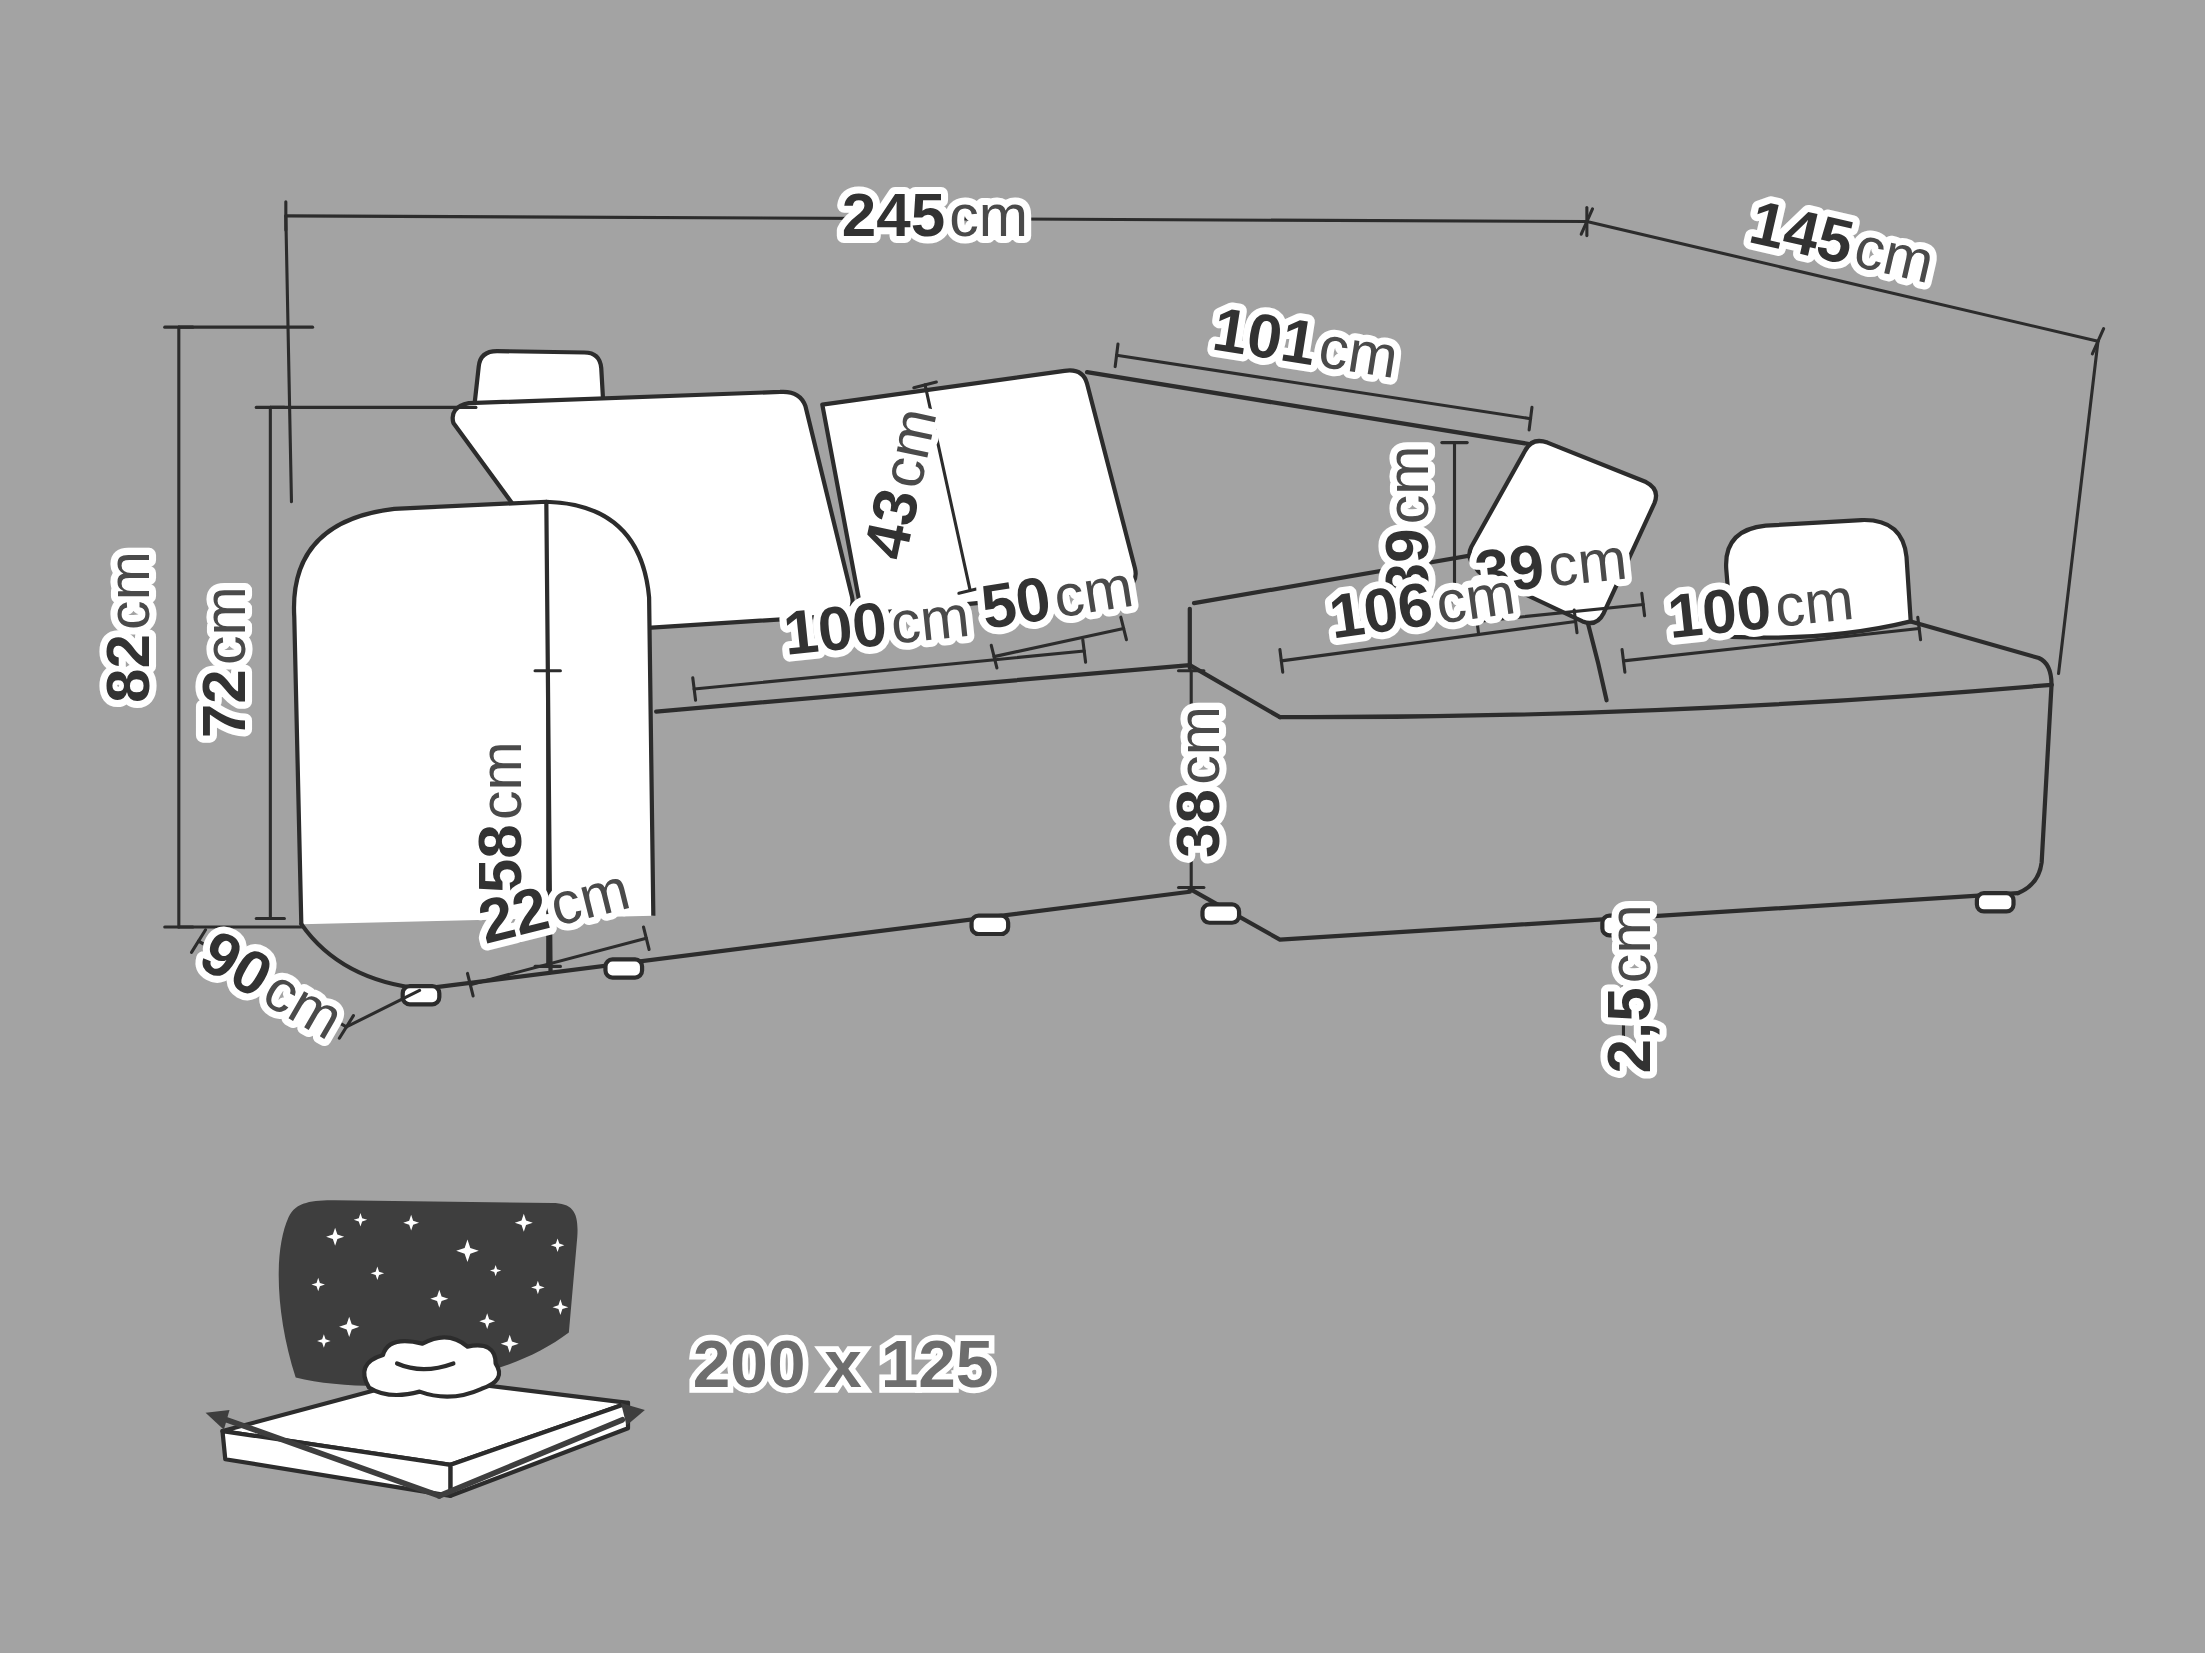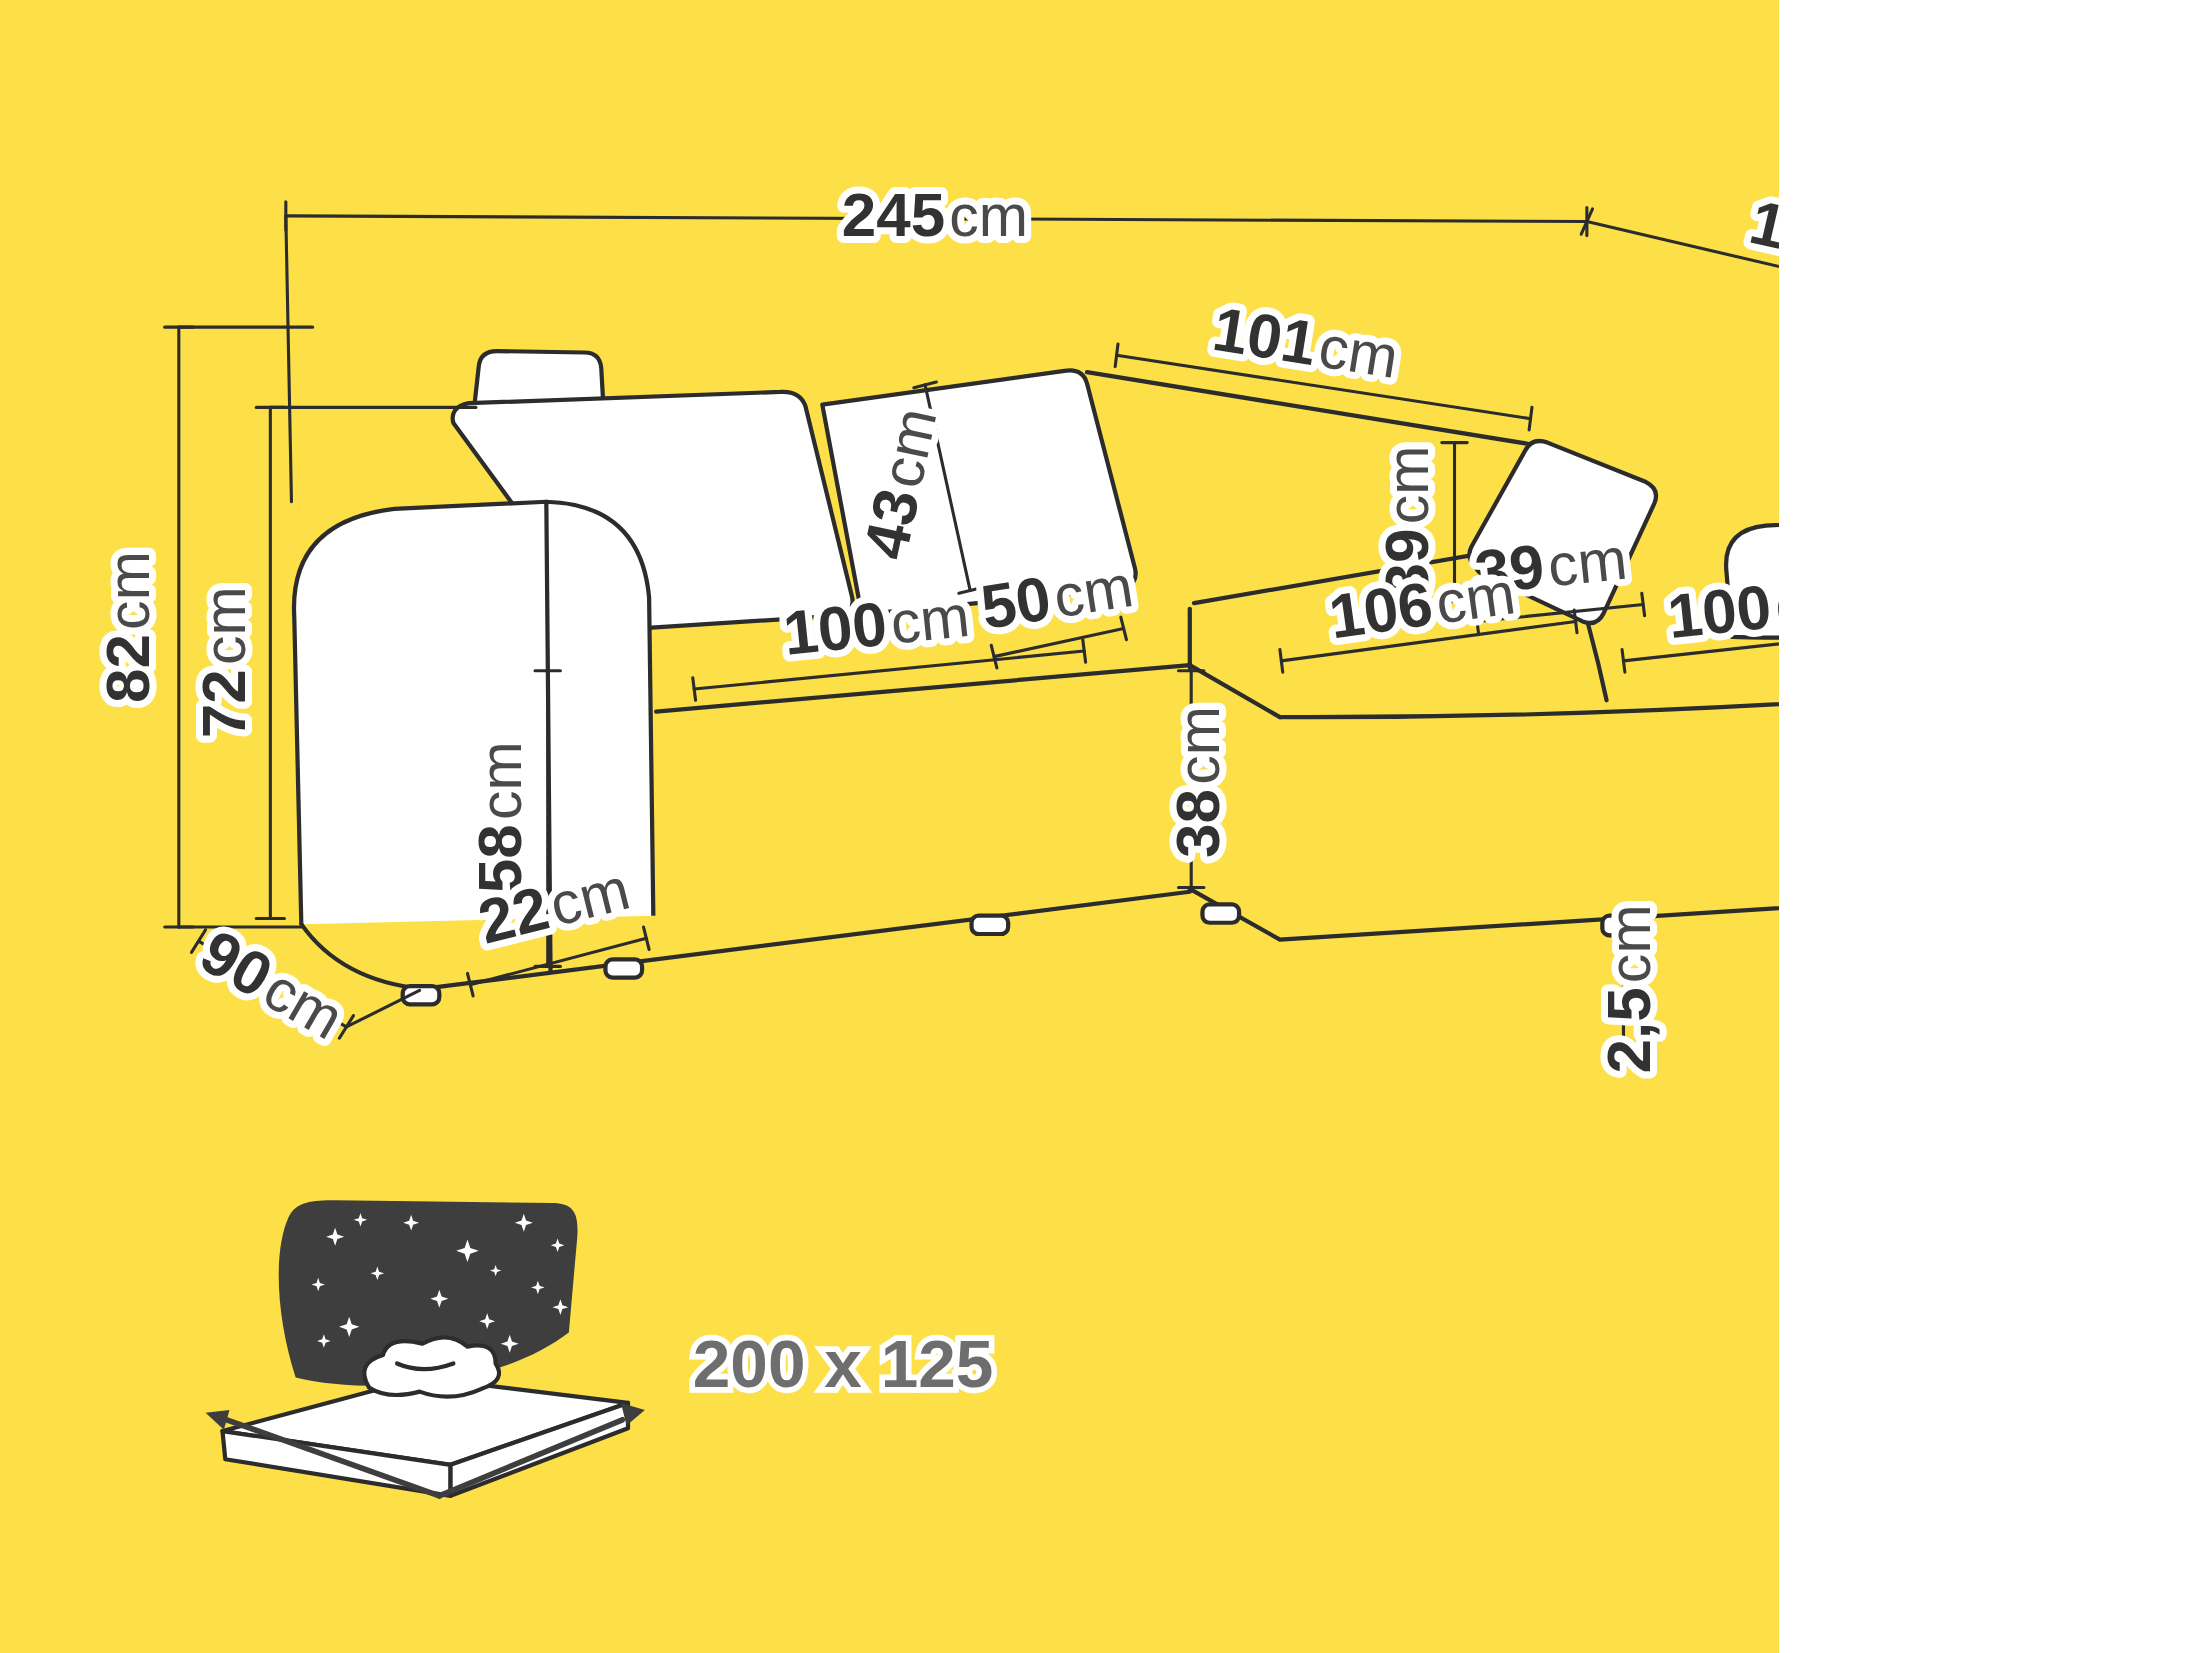--- a/index.html
+++ b/index.html
@@ -1,16 +1,16 @@
 <!DOCTYPE html>
 <html style="font-size:13px"><head>
 <meta charset="utf-8">
 <style>
   html,body{margin:0;padding:0;background:#ffffff;}
-  .stage{width:1779px;height:1654px;background:#fde047;position:relative;overflow:hidden;}
+  .stage{width:2205px;height:1654px;background:#a3a3a3;position:relative;overflow:hidden;}
   svg{display:block;}
   .outline{fill:none;stroke:#2c2c2c;stroke-width:3;stroke-linecap:round;stroke-linejoin:round;}
   .wfill{fill:#ffffff;stroke:#2c2c2c;stroke-width:3;stroke-linejoin:round;}
   .dline{fill:none;stroke:#2c2c2c;stroke-width:2.2;stroke-linecap:round;}
   .lbl{font-family:"Liberation Sans",sans-serif;font-size:44px;font-weight:bold;fill:#323232;
        text-anchor:middle;paint-order:stroke;stroke:#ffffff;stroke-width:10px;stroke-linejoin:round;}
   .lbl .unit{font-weight:normal;fill:#4a4a4a;font-size:42px;}
   .sleep-label{font-family:"Liberation Sans",sans-serif;font-size:48px;font-weight:bold;fill:#6e6e6e;
        text-anchor:start;paint-order:stroke;stroke:#ffffff;stroke-width:8px;}
   .icon-dark{fill:#3e3e3e;stroke:none;}

